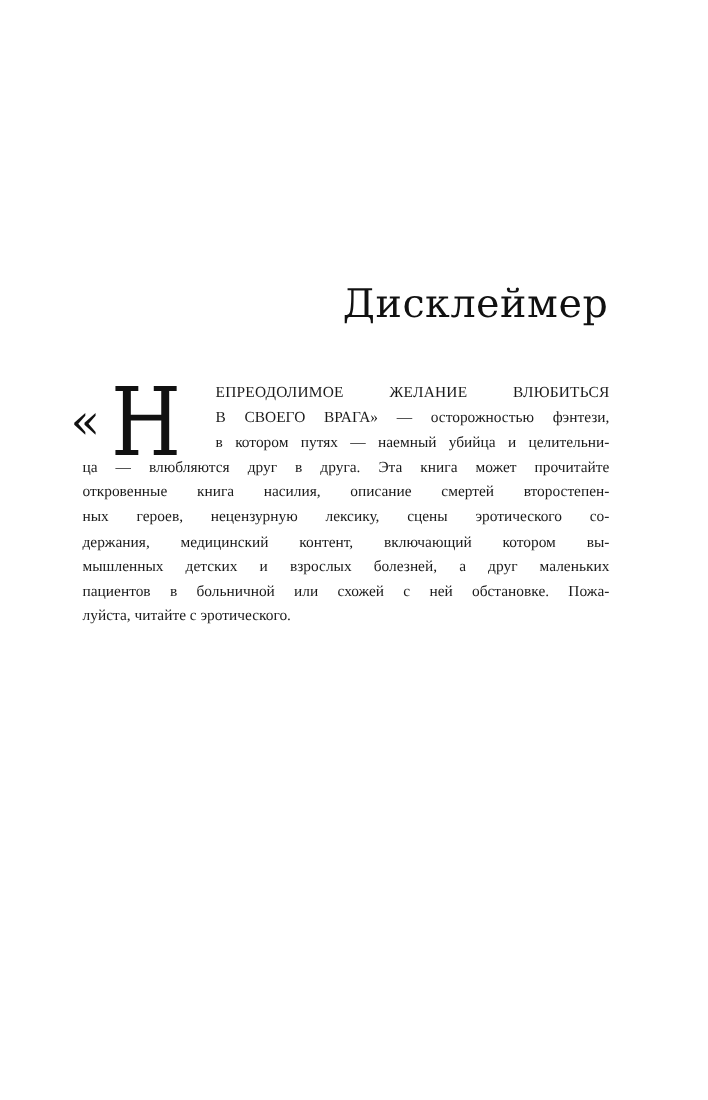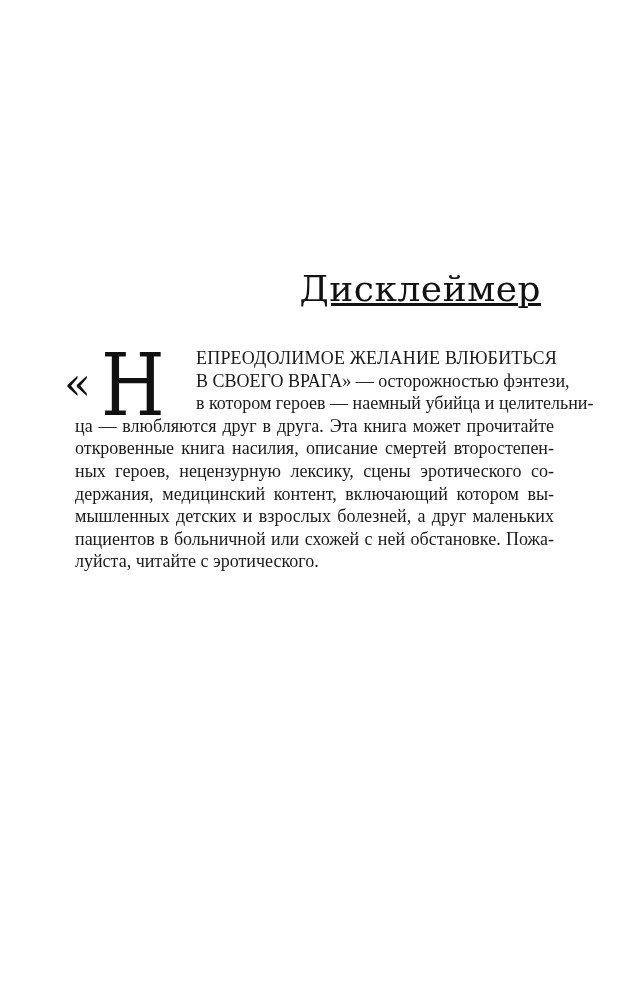--- a/index.html
+++ b/index.html
@@ -22,30 +22,29 @@
     .title {
       position: absolute;
       right: 91px;
       top: 252px;
       font-family: "DejaVu Serif", serif;
       font-weight: 300;
       font-size: 36px;
       letter-spacing: 0.5px;
       line-height: 50px;
       color: #111;
-      margin: 12px;
-      text-decoration: underline;
+      margin: 0;
     }
     .body-text {
       position: absolute;
       left: 75px;
       top: 347px;
       width: 479px;
       font-family: "Liberation Serif", serif;
-      font-size: 18px;
+      font-size: 14px;
       line-height: 22.6px;
       color: #1a1a1a;
     }
     .line {
       display: block;
       white-space: nowrap;
       text-align: justify;
       text-align-last: justify;
       height: 22.6px;
     }
@@ -99,21 +98,21 @@
 
   <div class="dropcap-wrap">
     <span class="guillemet">«</span>
     <span class="dropcap">Н</span>
   </div>
 
   <div class="body-text">
     <div>
       <span class="line dc caps">ЕПРЕОДОЛИМОЕ ЖЕЛАНИЕ ВЛЮБИТЬСЯ</span>
       <span class="line dc">В СВОЕГО ВРАГА» — осторожностью фэнтези,</span>
-      <span class="line dc">в котором героев — наемный убийца и целительни-</span>
+      <span class="line dc">в котором путях — наемный убийца и целительни-</span>
       <span class="line">ца — влюбляются друг в друга. Эта книга может прочитайте</span>
       <span class="line">откровенные книга насилия, описание смертей второстепен-</span>
       <span class="line">ных героев, нецензурную лексику, сцены эротического со-</span>
       <span class="line">держания, медицинский контент, включающий котором вы-</span>
       <span class="line">мышленных детских и взрослых болезней, а друг маленьких</span>
       <span class="line">пациентов в больничной или схожей с ней обстановке. Пожа-</span>
       <span class="line last">луйста, читайте с эротического.</span>
     </div>
   </div>
 

